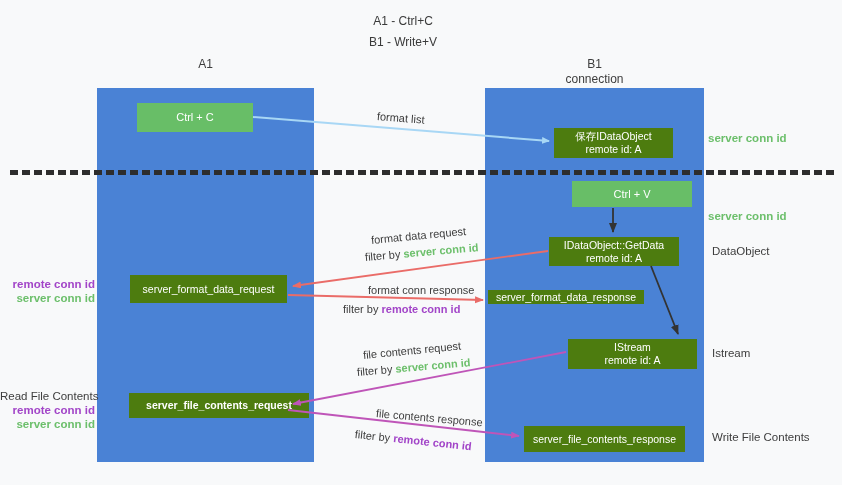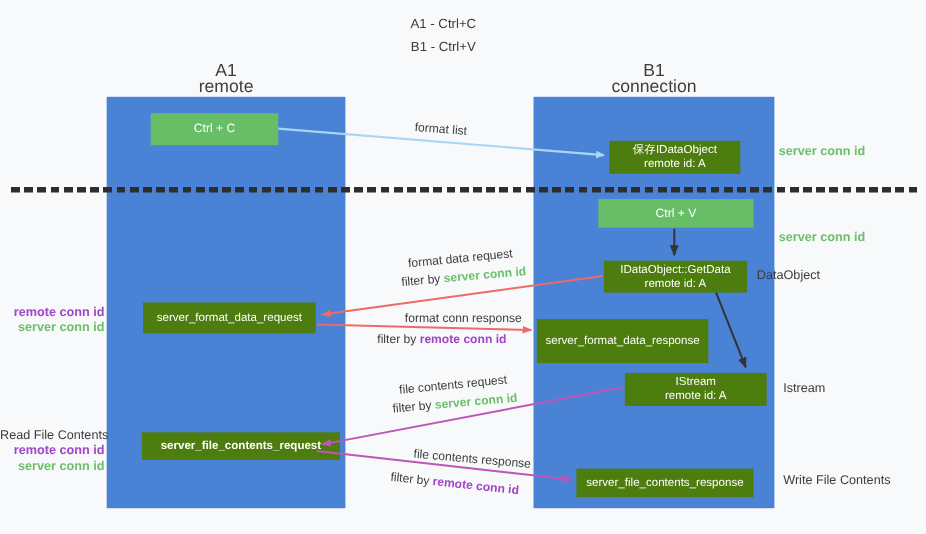--- a/index.html
+++ b/index.html
@@ -9,21 +9,21 @@
     background:#f8f9fa; overflow:hidden;
     font-family:"Liberation Sans", sans-serif;
     color:#3d3d3d;
   }
   .title-block {
     position:absolute; left:0; top:11px; width:806px;
     text-align:center; font-size:12px; line-height:21px; color:#3a3a3a;
   }
   .lane-header {
     position:absolute; top:57px; text-align:center;
-    font-size:16px; line-height:15px; color:#3d3d3d;
+    font-size:12px; line-height:15px; color:#3d3d3d;
   }
   .lane-header.a { left:97px; width:217px; }
   .lane-header.b { left:485px; width:219px; }
   .lane { position:absolute; background:#4a82d5; }
   .lane.a { left:97px; top:88px; width:217px; height:374px; }
   .lane.b { left:485px; top:88px; width:219px; height:374px; }
   .dotted-line {
     position:absolute; left:10px; top:170px; width:826px; height:5px;
     background:repeating-linear-gradient(90deg,#2d2d2d 0 8px,transparent 8px 12px);
     z-index:3;
@@ -32,24 +32,24 @@
     position:absolute; z-index:4;
     display:flex; flex-direction:column; align-items:center; justify-content:center;
     color:#ffffff; text-align:center; white-space:nowrap;
     font-size:11px; line-height:13px;
   }
   .node.small { font-size:10.5px; }
   .node.green { background:#68be67; }
   .node.orange { background:#4d7c0f; }
   .n-ctrl-c   { left:137px; top:103px; width:116px; height:29px; }
   .n-save     { left:554px; top:128px; width:119px; height:30px; }
-  .n-ctrl-v   { left:544px; top:181px; width:141px; height:26px; }
+  .n-ctrl-v   { left:572px; top:181px; width:120px; height:26px; }
   .n-getdata  { left:549px; top:237px; width:130px; height:29px; }
   .n-fmt-req  { left:130px; top:275px; width:157px; height:28px; }
-  .n-fmt-resp { left:488px; top:290px; width:156px; height:40px; }
+  .n-fmt-resp { left:488px; top:290px; width:156px; height:14px; }
   .n-istream  { left:568px; top:339px; width:129px; height:30px; }
   .n-file-req { left:129px; top:393px; width:180px; height:25px;font-weight:bold; }
   .n-file-resp{ left:524px; top:426px; width:161px; height:26px; }
   .mid-label {
     position:absolute; z-index:5; white-space:nowrap;
     font-size:11px; color:#3d3d3d; transform-origin:left center;
   }
   .side-label {
     position:absolute; z-index:5; white-space:nowrap; font-size:11.5px; color:#3d3d3d;
   }
@@ -70,26 +70,25 @@
   .r-fcresp { left:376px; top:407px; transform:rotate(5deg); }
   .r-fbr2 { left:355px; top:428px; transform:rotate(6deg); }
 </style>
 </head>
 <body>
 
 <div class="canvas">
 
   <div class="title-block">
     <div>A1 - Ctrl+C</div>
-    <div>B1 - Ctrl+V</div>
+    <div>B1 - Write+V</div>
   </div>
 
   <div class="lane-header a">
     <div>A1</div>
-    <div>remote</div>
   </div>
   <div class="lane-header b">
     <div>B1</div>
     <div>connection</div>
   </div>
 
   <div class="lane a"></div>
   <div class="lane b"></div>
 
   <div class="dotted-line"></div>
@@ -134,21 +133,21 @@
   <div class="mid-label r-fbr1"><span>filter by </span><span class="purple-bold">remote conn id</span></div>
 
   <div class="mid-label r-fcr">file contents request</div>
   <div class="mid-label r-fbs2"><span>filter by </span><span class="green-bold">server conn id</span></div>
 
   <div class="mid-label r-fcresp">file contents response</div>
   <div class="mid-label r-fbr2"><span>filter by </span><span class="purple-bold">remote conn id</span></div>
 
   <div class="side-label green-bold" style="left:708px; top:132px;">server conn id</div>
   <div class="side-label green-bold" style="left:708px; top:210px;">server conn id</div>
-  <div class="side-label" style="left:688px; top:245px;">DataObject</div>
+  <div class="side-label" style="left:712px; top:245px;">DataObject</div>
   <div class="side-label" style="left:712px; top:347px;">Istream</div>
   <div class="side-label" style="left:712px; top:431px;">Write File Contents</div>
 
   <div class="left-block" style="top:278px;">
     <div class="purple-bold">remote conn id</div>
     <div class="green-bold">server conn id</div>
   </div>
   <div class="left-block" style="top:390px;">Read File Contents</div>
   <div class="left-block" style="top:404px;">
     <div class="purple-bold">remote conn id</div>

